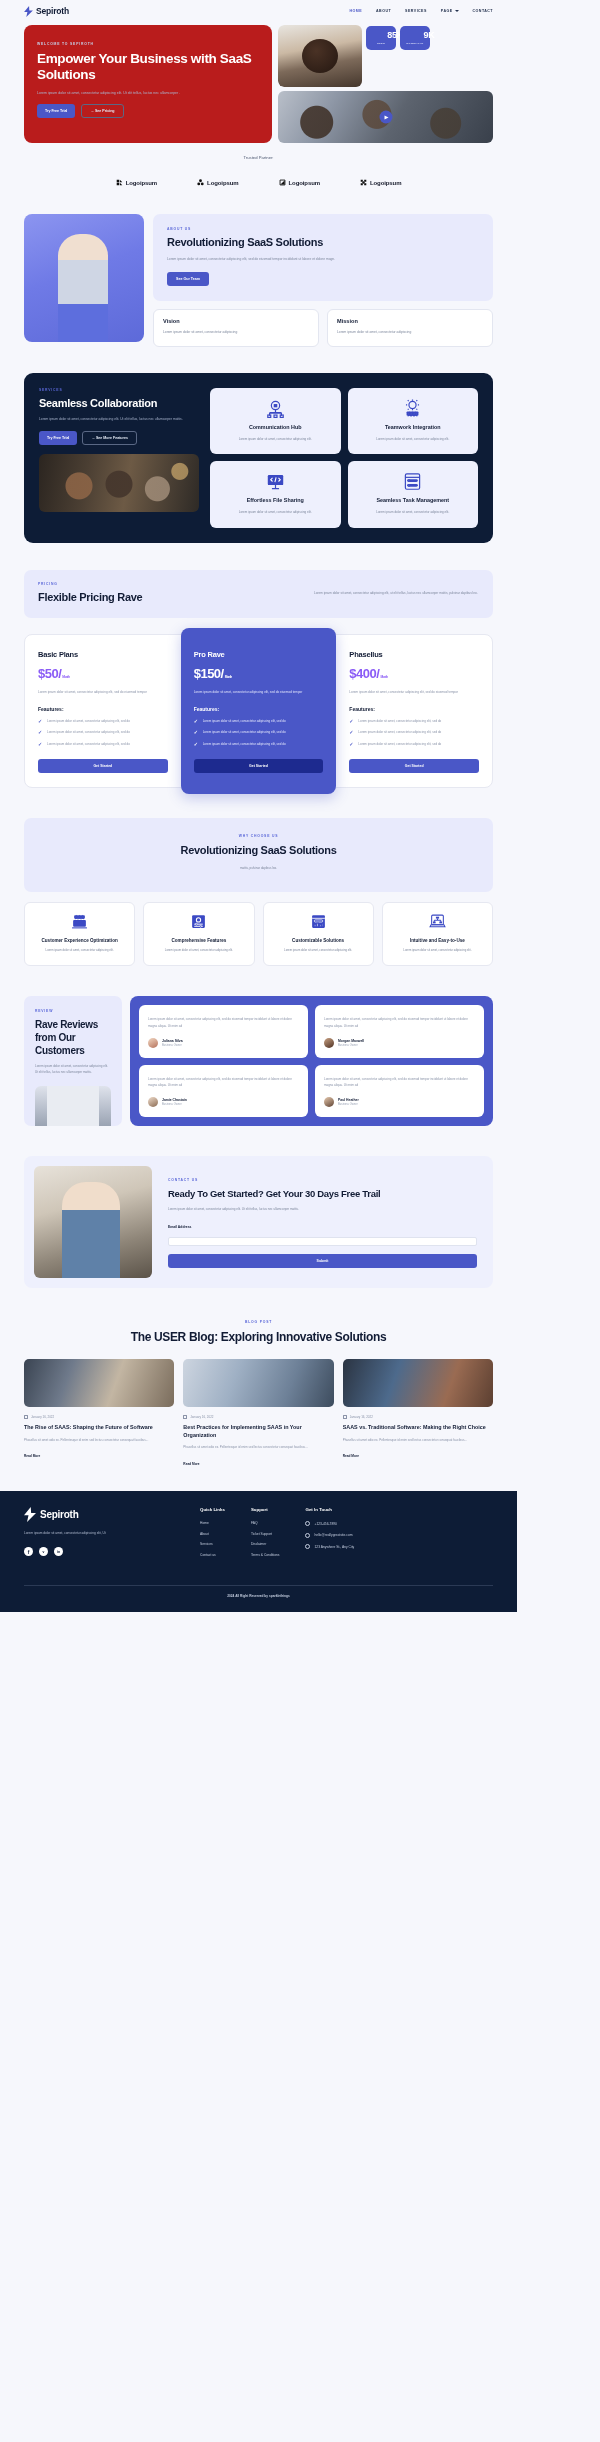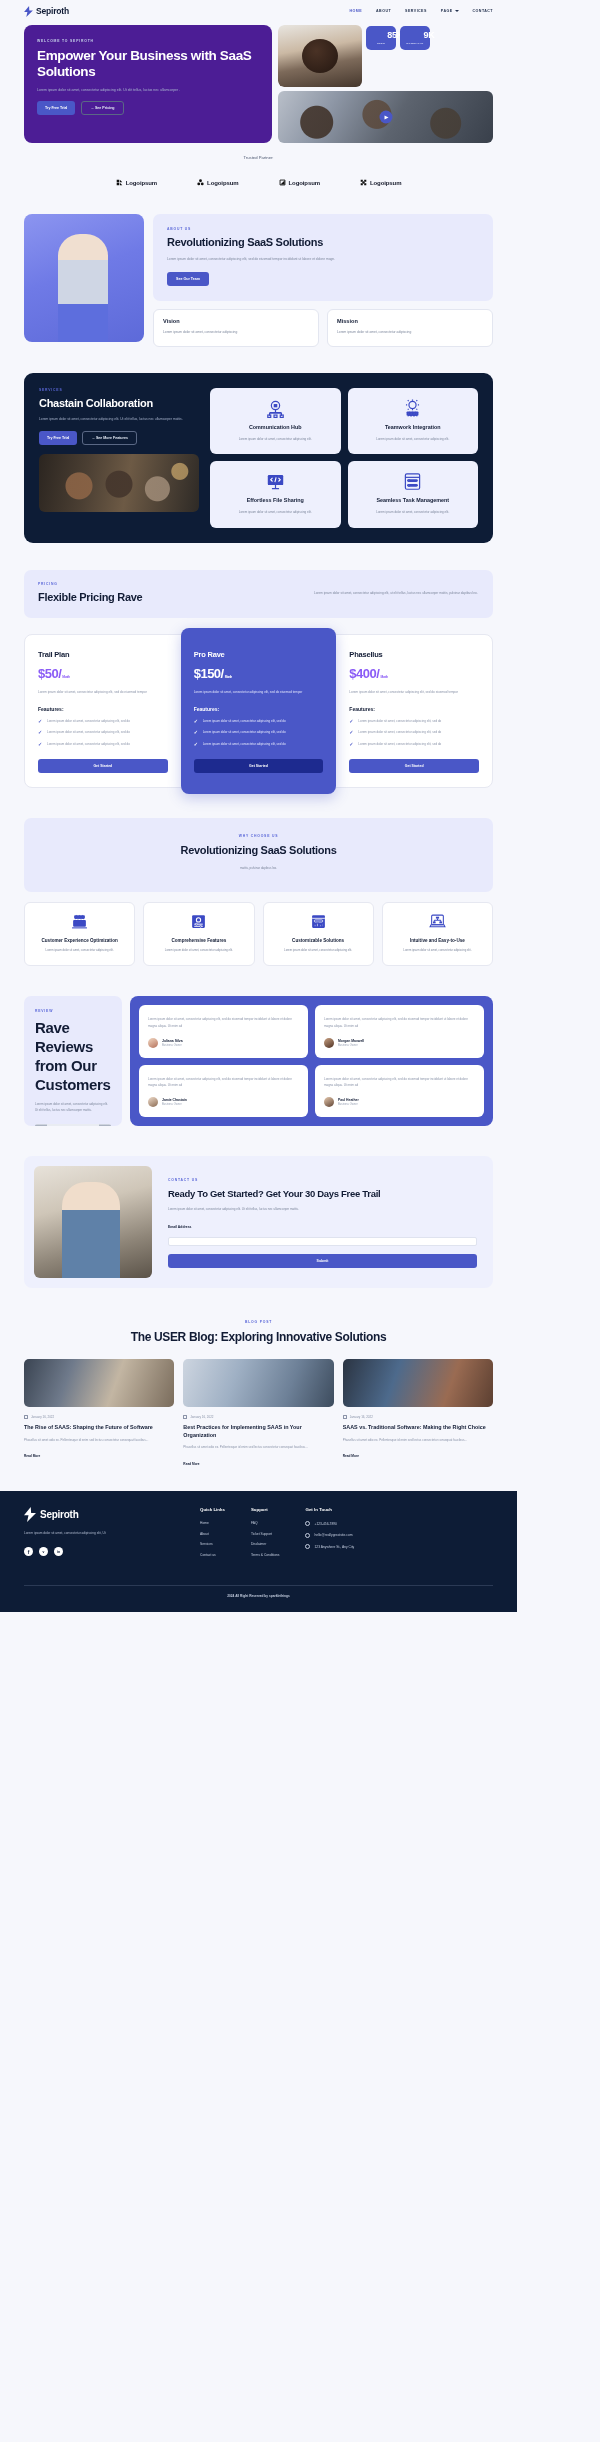--- a/index.html
+++ b/index.html
@@ -18,22 +18,22 @@
   .logo-mark { width:9px; height:11px; flex:0 0 auto; }
   .brand-name { font-size:8.5px; font-weight:700; letter-spacing:-0.2px; color:#101b35; }
   .nav { display:flex; align-items:center; gap:14px; }
   .nav-item { font-size:3.6px; font-weight:700; letter-spacing:0.45px; color:#25334f; text-transform:uppercase; white-space:nowrap; }
   .nav-item.active { color:#4a57c7; }
   .nav-caret { display:inline-block; margin-left:2px; width:0;height:0;border-left:2px solid transparent;border-right:2px solid transparent;border-top:2.4px solid #25334f; vertical-align:middle;}
 
   
   .hero { display:flex; gap:6px; padding:0 24px; margin-top:3px; }
   .hero-left {
-    width:248px; background:#4c1d95; border-radius:8px; padding:14px 13px 13px 13px;
-    display:flex; flex-direction:column; min-height:118px;
+    width:248px; background:#b91c1c; border-radius:8px; padding:5px 13px 13px 13px;
+    display:flex; flex-direction:column; justify-content:center; min-height:118px;
   }
   .eyebrow { font-size:3.4px; font-weight:700; letter-spacing:0.8px; text-transform:uppercase; color:#c6d2ea; }
   .eyebrow.blue { color:#5b68d8; }
   .hero-title { font-size:13.5px; line-height:1.22; font-weight:700; color:#fff; letter-spacing:-0.35px; margin-top:5px; }
   .hero-desc { font-size:3.5px; line-height:1.85; color:#aab7d0; margin-top:6px; width:170px; }
   .hero-btns { display:flex; gap:6px; margin-top:8px; }
   .btn { border:none; border-radius:3px; font-family:inherit; cursor:pointer; white-space:nowrap; }
   .btn-primary { background:#4a57c7; color:#fff; font-size:3.6px; font-weight:700; padding:4px 8px; }
   .btn-ghost { background:transparent; color:#e6ecf7; border:0.6px solid #5a6885; font-size:3.6px; font-weight:700; padding:4px 8px; border-radius:3px; }
   .hero-right { flex:1; display:flex; flex-direction:column; gap:4px; }
@@ -125,21 +125,21 @@
   .why-title { font-size:11px; line-height:1.24; font-weight:700; color:#121c35; letter-spacing:-0.3px; margin-top:6px; }
   .why .muted { margin-top:8px; font-size:3px; }
   .why-grid { display:grid; grid-template-columns:repeat(4,1fr); gap:8px; margin:10px 24px 0; }
   .why-card { background:#fff; border:0.6px solid #e6e8f1; border-radius:6px; padding:9px 7px 12px; text-align:center; }
   .why-card-title { font-size:4.6px; line-height:1.4; font-weight:700; color:#121c35; margin-top:6px; }
   .why-card .muted { margin-top:4px; font-size:2.8px; }
 
   
   .reviews { display:flex; gap:8px; margin:30px 24px 0; }
   .rev-left { width:98px; background:#e8eafc; border-radius:7px; padding:13px 11px 0; display:flex; flex-direction:column; }
-  .rev-title { font-size:15px; line-height:1.26; font-weight:700; color:#121c35; letter-spacing:-0.3px; margin-top:6px; }
+  .rev-title { font-size:10px; line-height:1.26; font-weight:700; color:#121c35; letter-spacing:-0.3px; margin-top:6px; }
   .rev-left .muted { margin-top:7px; font-size:3px; }
   .rev-photo { margin-top:10px; flex:1; border-radius:6px 6px 0 0; position:relative; overflow:hidden;
       background:linear-gradient(180deg,#dfe3ec 0%,#b9c0cd 55%,#9aa3b2 100%); }
   .rev-photo:after{content:"";position:absolute;left:50%;transform:translateX(-50%);bottom:0;width:52px;height:76px;border-radius:20px 20px 0 0;background:linear-gradient(180deg,#f3e2d3 0 22px,#e9ecf2 22px 100%);}
   .rev-right { flex:1; background:#4a57c7; border-radius:8px; padding:9px; display:grid; grid-template-columns:1fr 1fr; gap:7px; }
   .rev-card { background:#fff; border-radius:6px; padding:11px 9px 10px; display:flex; flex-direction:column; justify-content:space-between; }
   .rev-text { font-size:3px; line-height:2.05; color:#8a93a8; }
   .rev-person { display:flex; align-items:center; gap:4px; margin-top:9px; }
   .avatar { width:10px; height:10px; border-radius:50%; flex:0 0 auto; }
   .a1{background:linear-gradient(150deg,#f2d9c4,#b4705a);} .a2{background:linear-gradient(150deg,#caa385,#4c2f22);}
@@ -295,21 +295,21 @@
           <div class="mini-title">Mission</div>
           <div class="muted">Lorem ipsum dolor sit amet, consectetur adipiscing</div>
         </div>
       </div>
     </div>
   </div>
 
   <div class="services">
     <div class="svc-left">
       <div class="eyebrow blue">SERVICES</div>
-      <div class="svc-title">Chastain Collaboration</div>
+      <div class="svc-title">Seamless Collaboration</div>
       <div class="svc-desc">Lorem ipsum dolor sit amet, consectetur adipiscing elit. Ut elit tellus, luctus nec ullamcorper mattis.</div>
       <div class="svc-btns">
         <button class="btn btn-primary">Try Free Trial</button>
         <button class="btn btn-ghost"><span>→</span> <span>See More Features</span></button>
       </div>
       <div class="svc-photo"></div>
     </div>
     <div class="svc-grid">
       <div class="svc-card">
         <div class="svc-icon">
@@ -370,21 +370,21 @@
   <div class="pricing-head">
     <div>
       <div class="eyebrow blue">PRICING</div>
       <div class="section-title">Flexible Pricing Rave</div>
     </div>
     <div class="muted">Lorem ipsum dolor sit amet, consectetur adipiscing elit, ut elit tellus, luctus nec ullamcorper mattis, pulvinar dapibus leo.</div>
   </div>
 
   <div class="pricing-row">
     <div class="plan">
-      <div class="plan-name">Trail Plan</div>
+      <div class="plan-name">Basic Plans</div>
       <div class="plan-price">
           <span>$50/</span>
           <span class="plan-per">Month</span>
         </div>
       <div class="plan-desc">Lorem ipsum dolor sit amet, consectetur adipiscing elit, sed do eiuemod tempor</div>
       <div class="feat-label">Feautures:</div>
       <div class="feat-list">
         <div class="feat-item">
             <span class="check">✓</span>
             <span class="feat-text">Lorem ipsum dolor sit amet, consectetur adipiscing elit, sed do</span>

